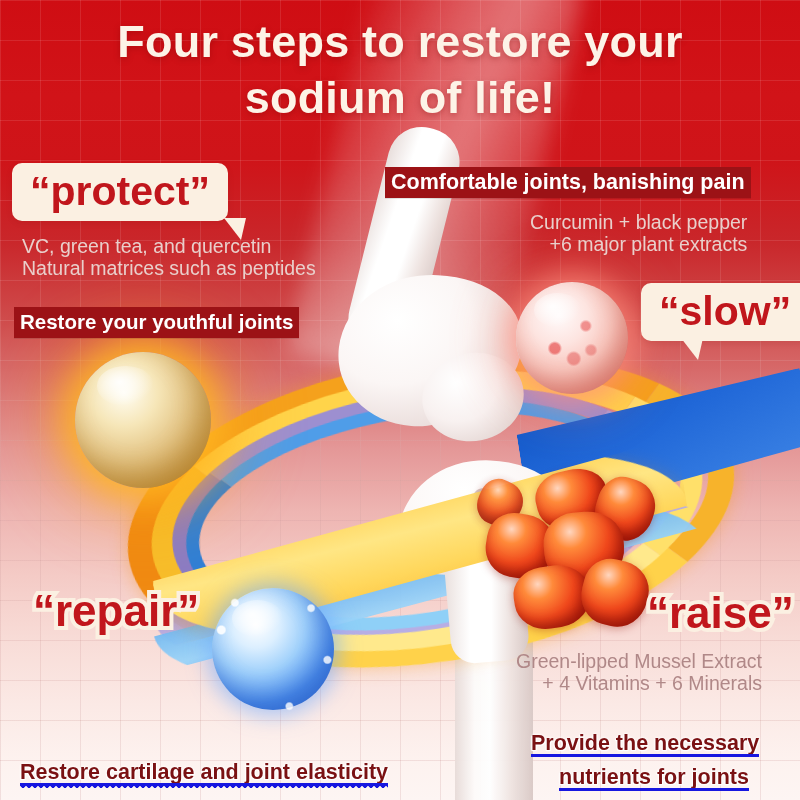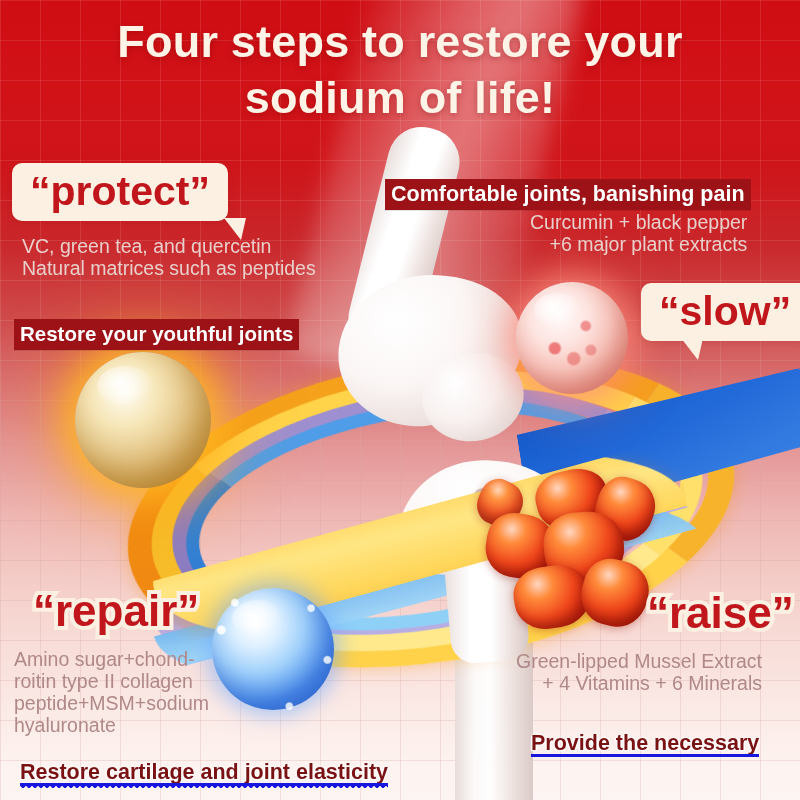--- a/index.html
+++ b/index.html
@@ -292,21 +292,20 @@
   .hl-bar{
     position:absolute;
     color:#ffffff;
     font-size:20.5px;
     font-weight:bold;
     line-height:28px;
     background:#9c1216;
     padding:1px 6px 2px 6px;
     white-space:nowrap;
     box-shadow:0 1px 0 rgba(0,0,0,.10);
-    margin-top:12px;
   }
 
   .wavy{
     position:absolute;
     color:#7a1113;
     font-size:21.5px;font-weight:bold;line-height:30px;white-space:nowrap;
     text-shadow:0 0 3px #fff, 0 0 3px #fff, 1px 1px 0 #fff, -1px 1px 0 #fff;
   }
   .wavy .underline{
     position:absolute;left:0;right:0;bottom:-3px;height:7px;
@@ -394,33 +393,33 @@
 +6 major plant extracts</div>
   <div class="bubble" style="left:641px;top:283px;">
     <span>“slow”</span>
     <span class="tail" style="left:40px;bottom:-19px;"></span>
   </div>
 
   <div class="stroke-label" style="left:12px;top:586px;">
     <span class="up-tail" style="left:112px;top:-18px;"></span>
     <span>“repair”</span>
   </div>
-  <div class="ingredients muted" style="left:14px;top:648px;">Amino sugar+chond-
-roitin type II collagen
-peptide+MSM+sodium
-hyaluronate</div>
   <div class="wavy a" style="left:20px;top:757px;">
     <span>Restore cartilage and joint elasticity</span>
     <span class="underline"></span>
   </div>
 
   <div class="stroke-label" style="left:626px;top:588px;">
     <span class="up-tail" style="left:64px;top:-18px;"></span>
     <span>“raise”</span>
   </div>
   <div class="ingredients muted" style="left:516px;top:650px;text-align:right;">Green-lipped Mussel Extract
 + 4 Vitamins + 6 Minerals</div>
   <div class="wavy" style="left:531px;top:728px;">
     <span>Provide the necessary</span>
     <span class="underline"></span>
   </div>
+  <div class="wavy" style="left:559px;top:762px;">
+    <span>nutrients for joints</span>
+    <span class="underline"></span>
+  </div>
 
 </div>
 
 </body></html>

